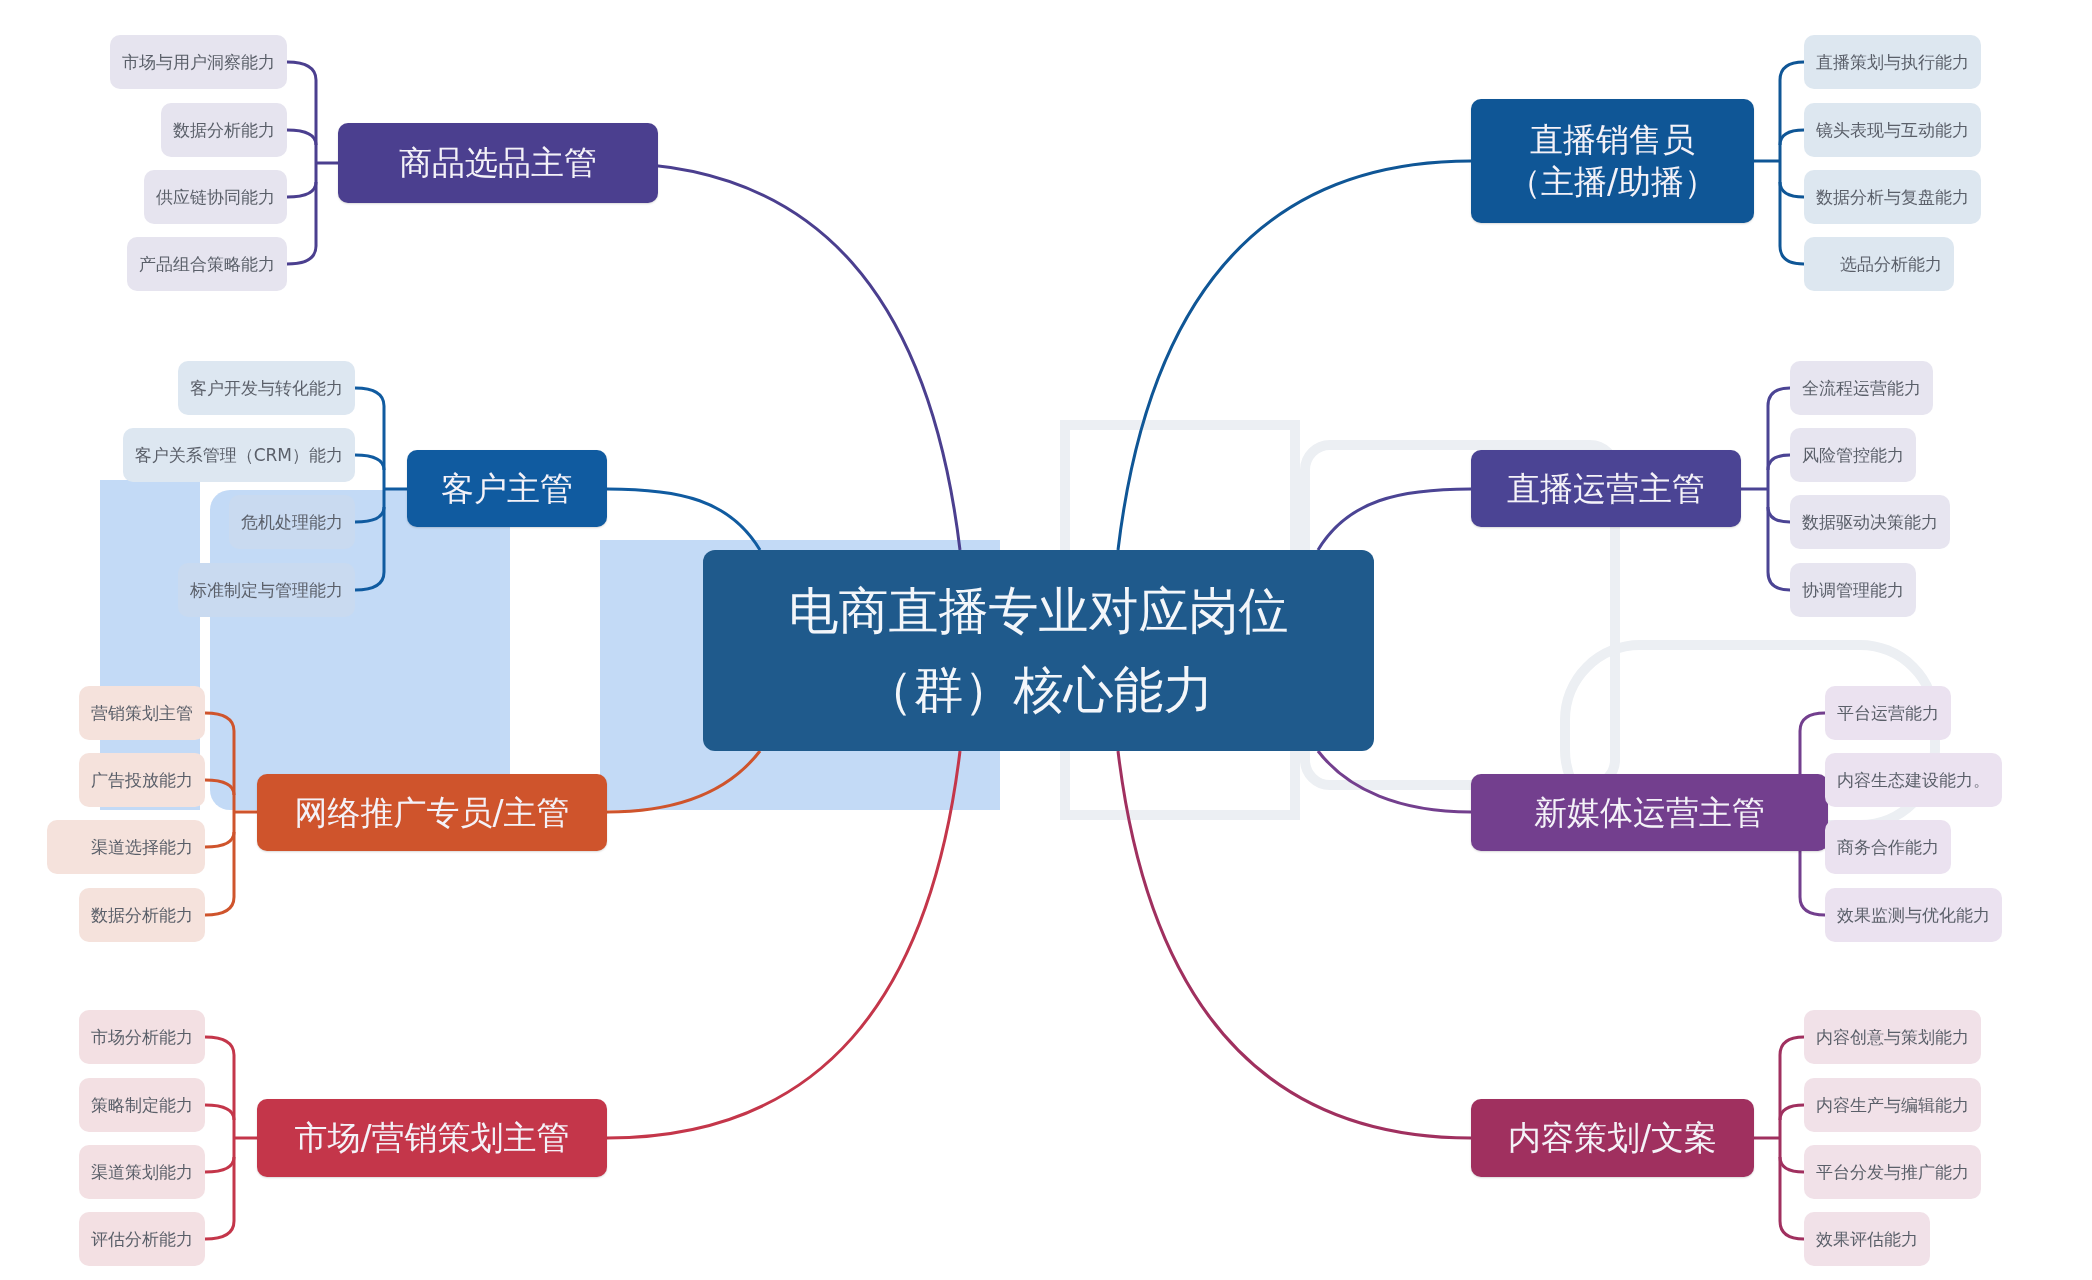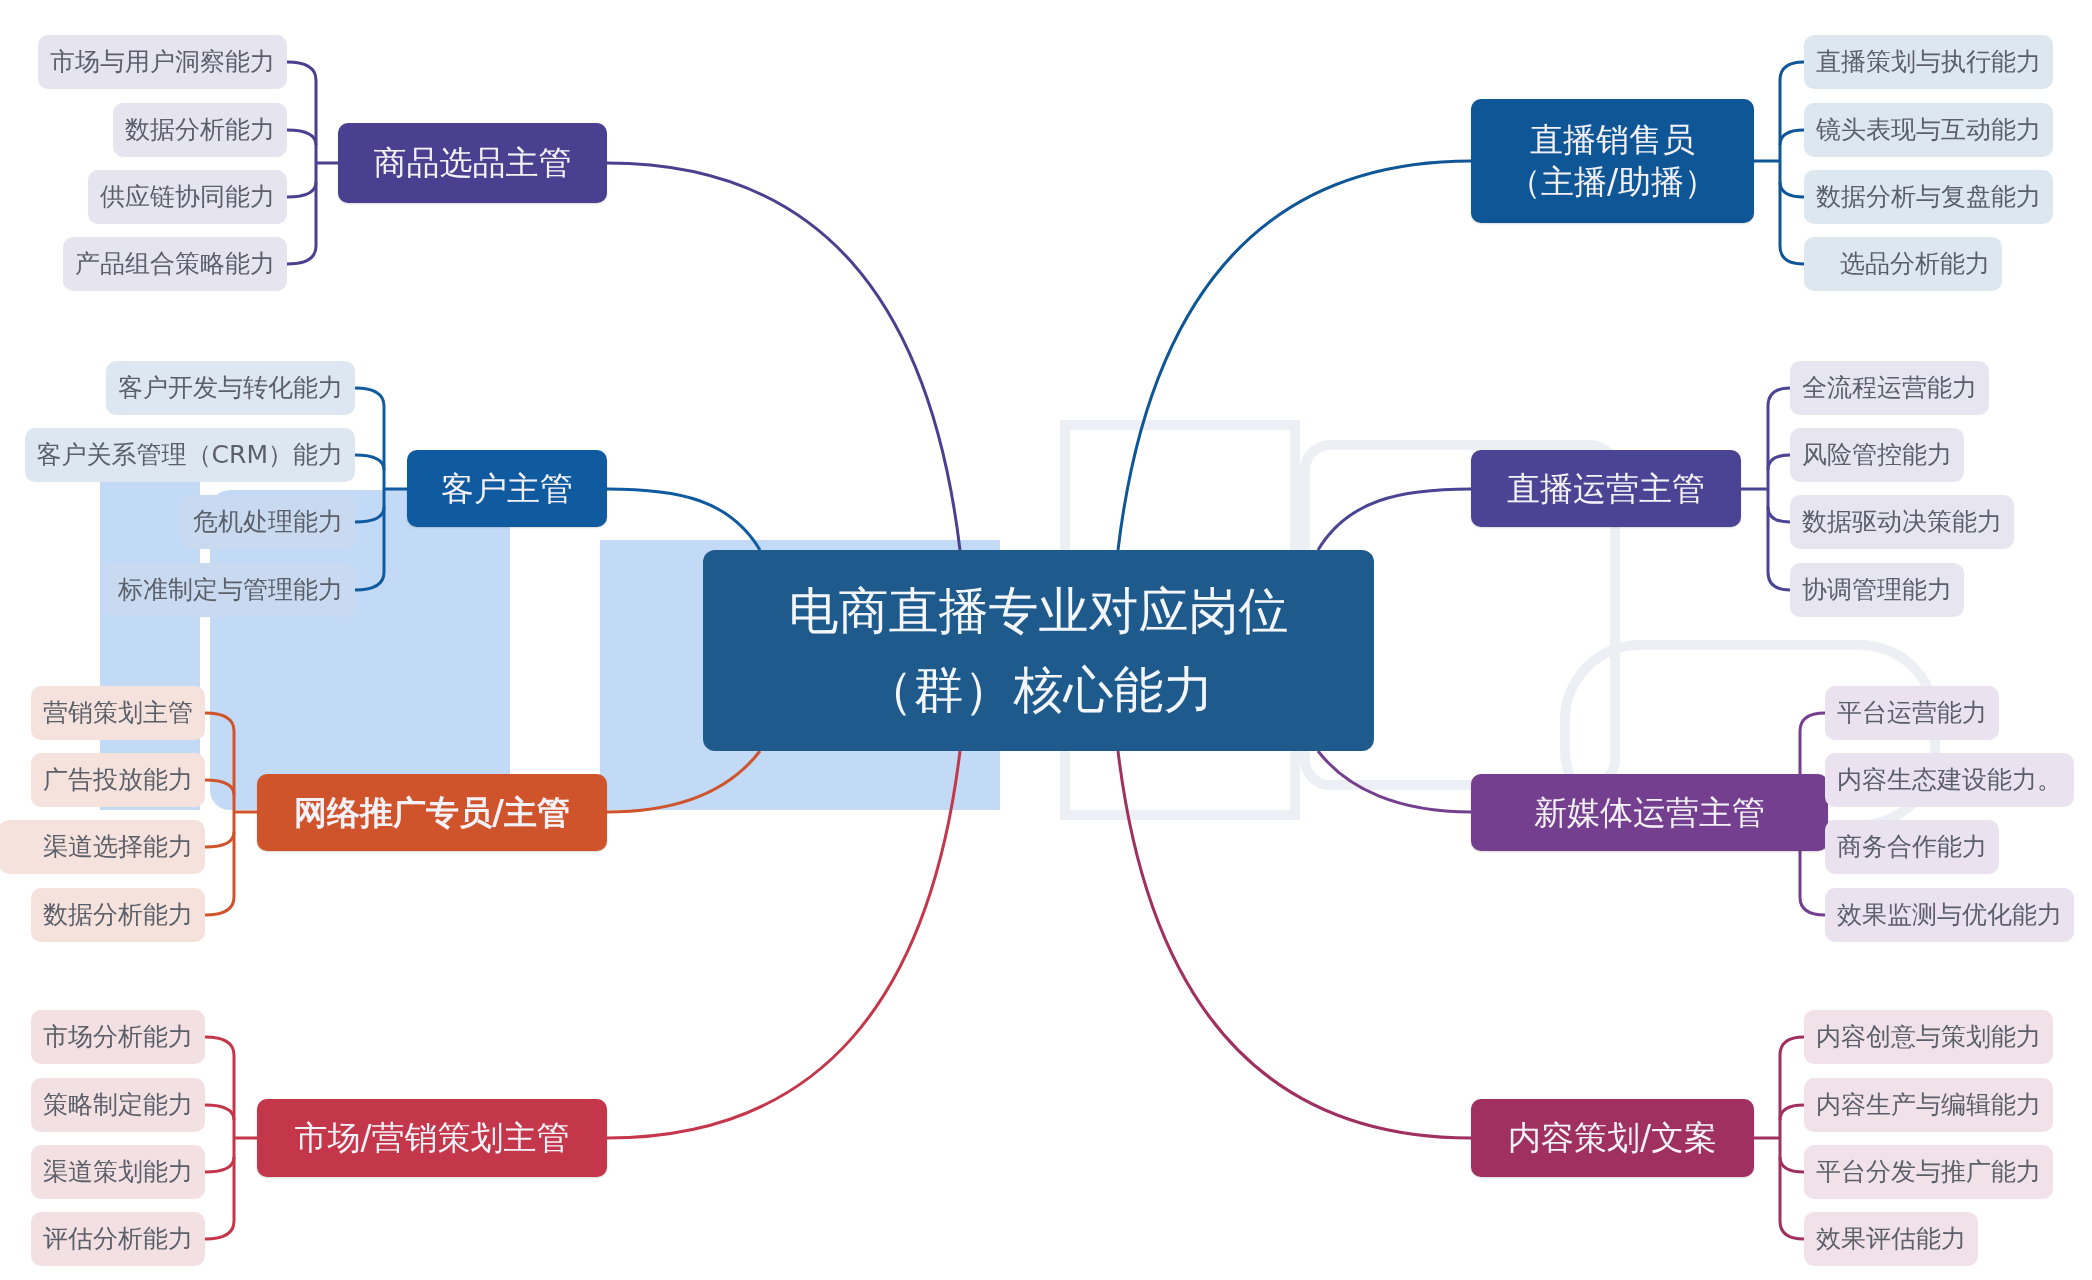--- a/index.html
+++ b/index.html
@@ -19,21 +19,21 @@
     background:#1f5a8c; color:#f3f6fa; border-radius:12px;
     font-size:50px; line-height:70px; padding:0 40px;
     flex-direction:column;
     gap:9px;
   }
   .branch {
     border-radius:10px; color:#f4f2f8; font-size:33px; line-height:42px; padding:0 20px;
     box-shadow: 0 1px 2px rgba(0,0,0,0.15);
   }
   .leaf {
-    border-radius:10px; font-size:25px; line-height:30px; color:#5a5f69;
+    border-radius:10px; font-size:17px; line-height:30px; color:#5a5f69;
     height:54px; padding:0 12px; white-space:nowrap;
   }
 </style>
 </head>
 <body>
 
 <div class="canvas">
 
   <div class="watermark wm-blue" style="left:100px;top:480px;width:100px;height:330px;"></div>
   <div class="watermark wm-blue" style="left:210px;top:490px;width:300px;height:320px;border-radius:20px;"></div>
@@ -108,21 +108,21 @@
       <path d="M1804 1105 Q1780 1105 1780 1120"></path>
       <path d="M1804 1172 Q1780 1172 1780 1157"></path>
     </g>
   </svg>
 
   <div class="node center">
     <div>电商直播专业对应岗位</div>
     <div>（群）核心能力</div>
   </div>
 
-  <div class="node branch" style="left:338px;top:123px;width:269px;height:80px;background:#4b3f8f;">
+  <div class="node branch" style="left:338px;top:123px;width:320px;height:80px;background:#4b3f8f;">
     <span>商品选品主管</span>
   </div>
   <div class="node leaf" style="right:1805px;top:35px;background:#e6e4ef;">
       <span>市场与用户洞察能力</span>
     </div>
   <div class="node leaf" style="right:1805px;top:103px;background:#e6e4ef;">
       <span>数据分析能力</span>
     </div>
   <div class="node leaf" style="right:1805px;top:170px;background:#e6e4ef;">
       <span>供应链协同能力</span>
@@ -140,21 +140,21 @@
   <div class="node leaf" style="right:1737px;top:428px;background:#dde7f1;">
       <span>客户关系管理（CRM）能力</span>
     </div>
   <div class="node leaf" style="right:1737px;top:495px;background:#c9daf0;">
       <span>危机处理能力</span>
     </div>
   <div class="node leaf" style="right:1737px;top:563px;background:#c9daf0;">
       <span>标准制定与管理能力</span>
     </div>
 
-  <div class="node branch" style="left:257px;top:774px;width:350px;height:77px;background:#cf542c;font-weight:bold;">
+  <div class="node branch" style="left:257px;top:774px;width:350px;height:77px;background:#cf542c;">
     <span>网络推广专员/主管</span>
   </div>
   <div class="node leaf" style="right:1887px;top:686px;background:#f5e2dc;">
       <span>营销策划主管</span>
     </div>
   <div class="node leaf" style="right:1887px;top:753px;background:#f5e2dc;">
       <span>广告投放能力</span>
     </div>
   <div class="node leaf" style="right:1887px;top:820px;background:#f5e2dc;padding-left:44px;">
       <span>渠道选择能力</span>

